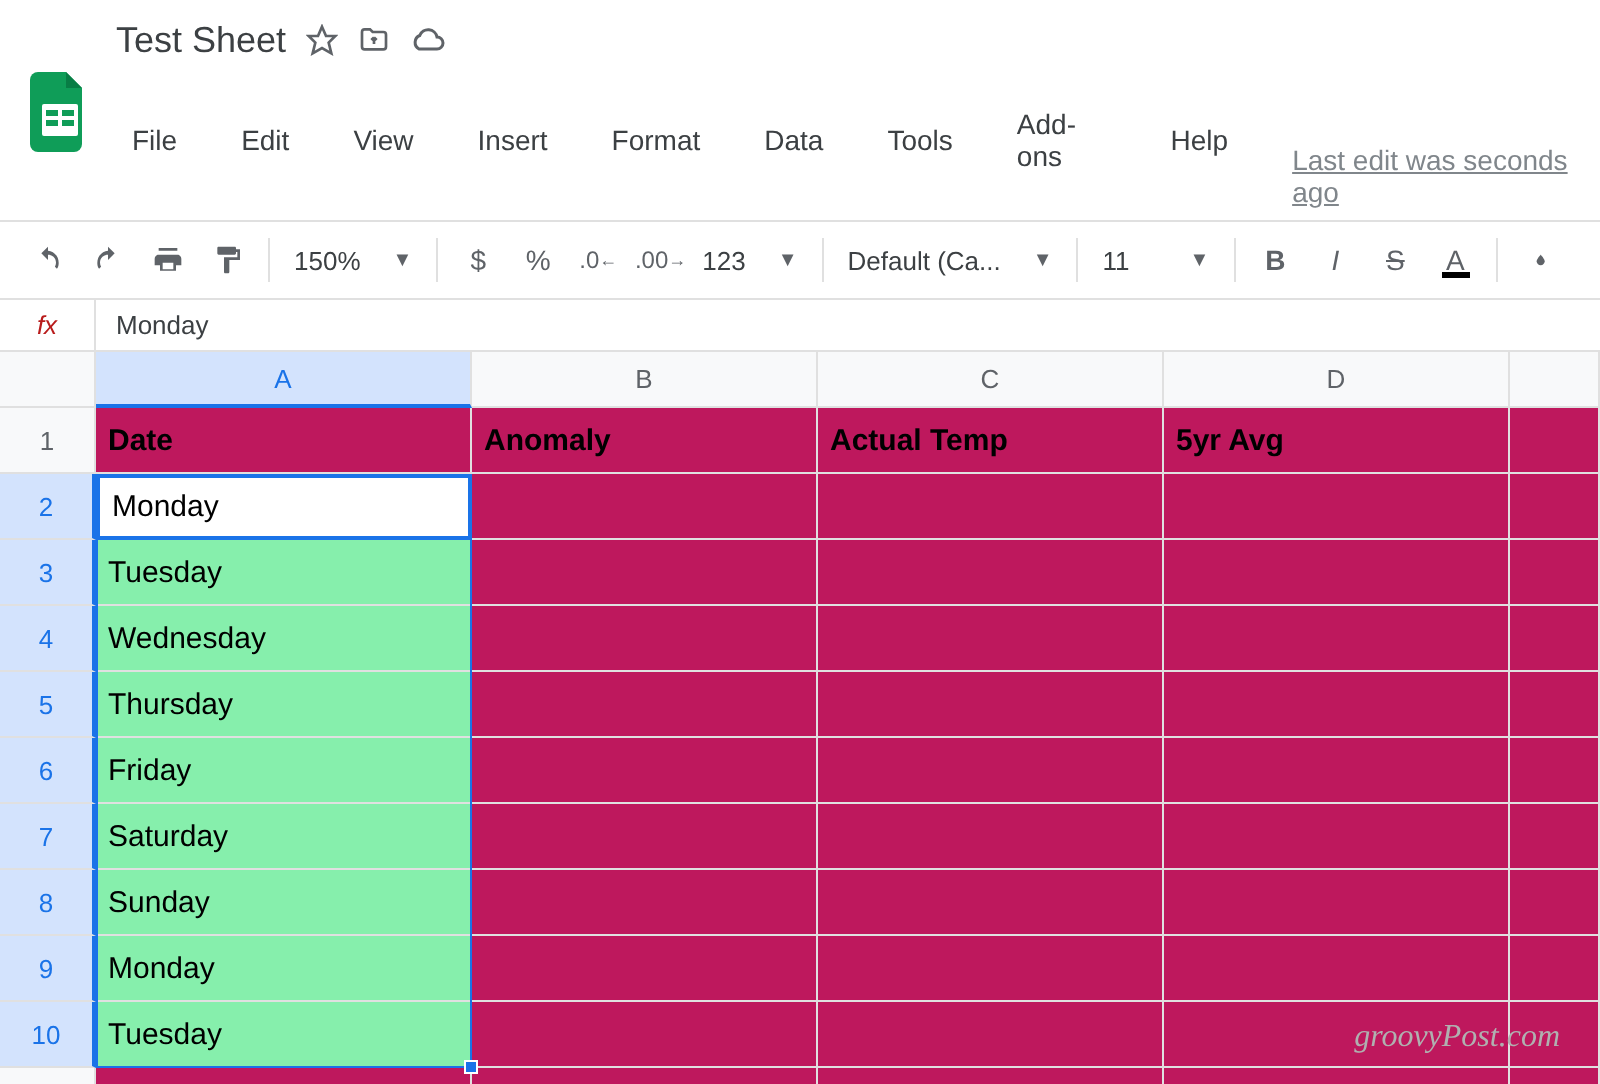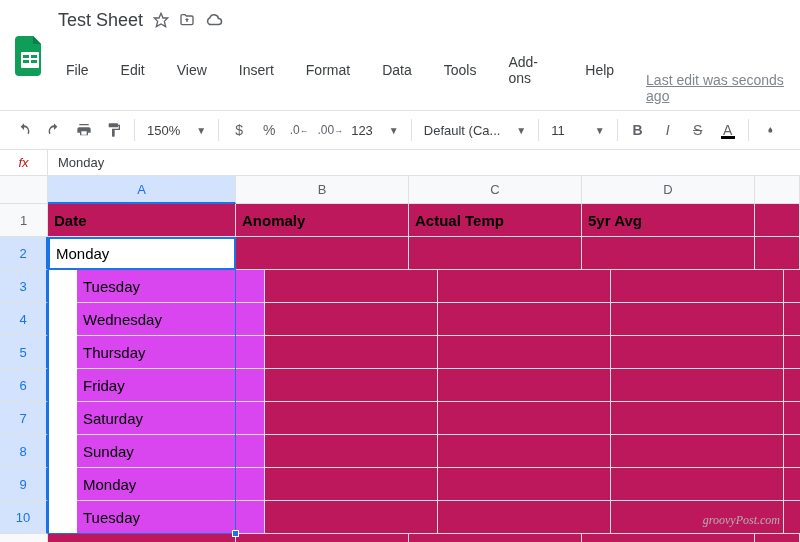--- a/index.html
+++ b/index.html
@@ -34,27 +34,27 @@
 .col-h { height: 28px; border-right: 1px solid #e0e0e0; border-bottom: 1px solid #e0e0e0; display: flex; align-items: center; justify-content: center; color: #5f6368; font-size: 13px; cursor: pointer; }
 .col-h.selected { background: #d3e3fd; color: #1a73e8; border-bottom: 2px solid #1a73e8; }
 .row-headers { background: #f8f9fa; }
 .row-h { width: 48px; height: 33px; border-right: 1px solid #e0e0e0; border-bottom: 1px solid #e0e0e0; display: flex; align-items: center; justify-content: center; color: #5f6368; font-size: 13px; cursor: pointer; }
 .row-h.selected { background: #d3e3fd; color: #1a73e8; border-right: 2px solid #1a73e8; }
 
 .grid { position: relative; }
 .row { display: flex; }
 .cell { height: 33px; border-right: 1px solid #e0e0e0; border-bottom: 1px solid #e0e0e0; padding: 0 6px; display: flex; align-items: center; font-size: 15px; color: #000; cursor: cell; background: #be185d; }
 .cell.header-cell { font-weight: bold; }
-.cell.sel { background: #d946ef; margin-left: 29px; }
+.cell.sel { background: #86efac; }
 .cell.active { border: 2px solid #1a73e8; background: #fff; }
 
 .sel-border { position: absolute; border: 1px solid #1a73e8; pointer-events: none; }
 .fill-handle { position: absolute; width: 7px; height: 7px; background: #1a73e8; border: 1px solid #fff; pointer-events: auto; cursor: crosshair; }
 
-.watermark { position: absolute; right: 20px; bottom: 14px; color: #b0b0b0; font-size: 12px; font-style: italic; font-family: Georgia, serif; pointer-events: none; }
+.watermark { position: absolute; right: 20px; bottom: 14px; color: #b0b0b0; font-size: 16px; font-style: italic; font-family: Georgia, serif; pointer-events: none; }
 
 .col-a { width: 188px; }
 .col-b { width: 173px; }
 .col-c { width: 173px; }
 .col-d { width: 173px; }
 .col-e { width: 45px; }
 </style>
 </head>
 <body>
 

